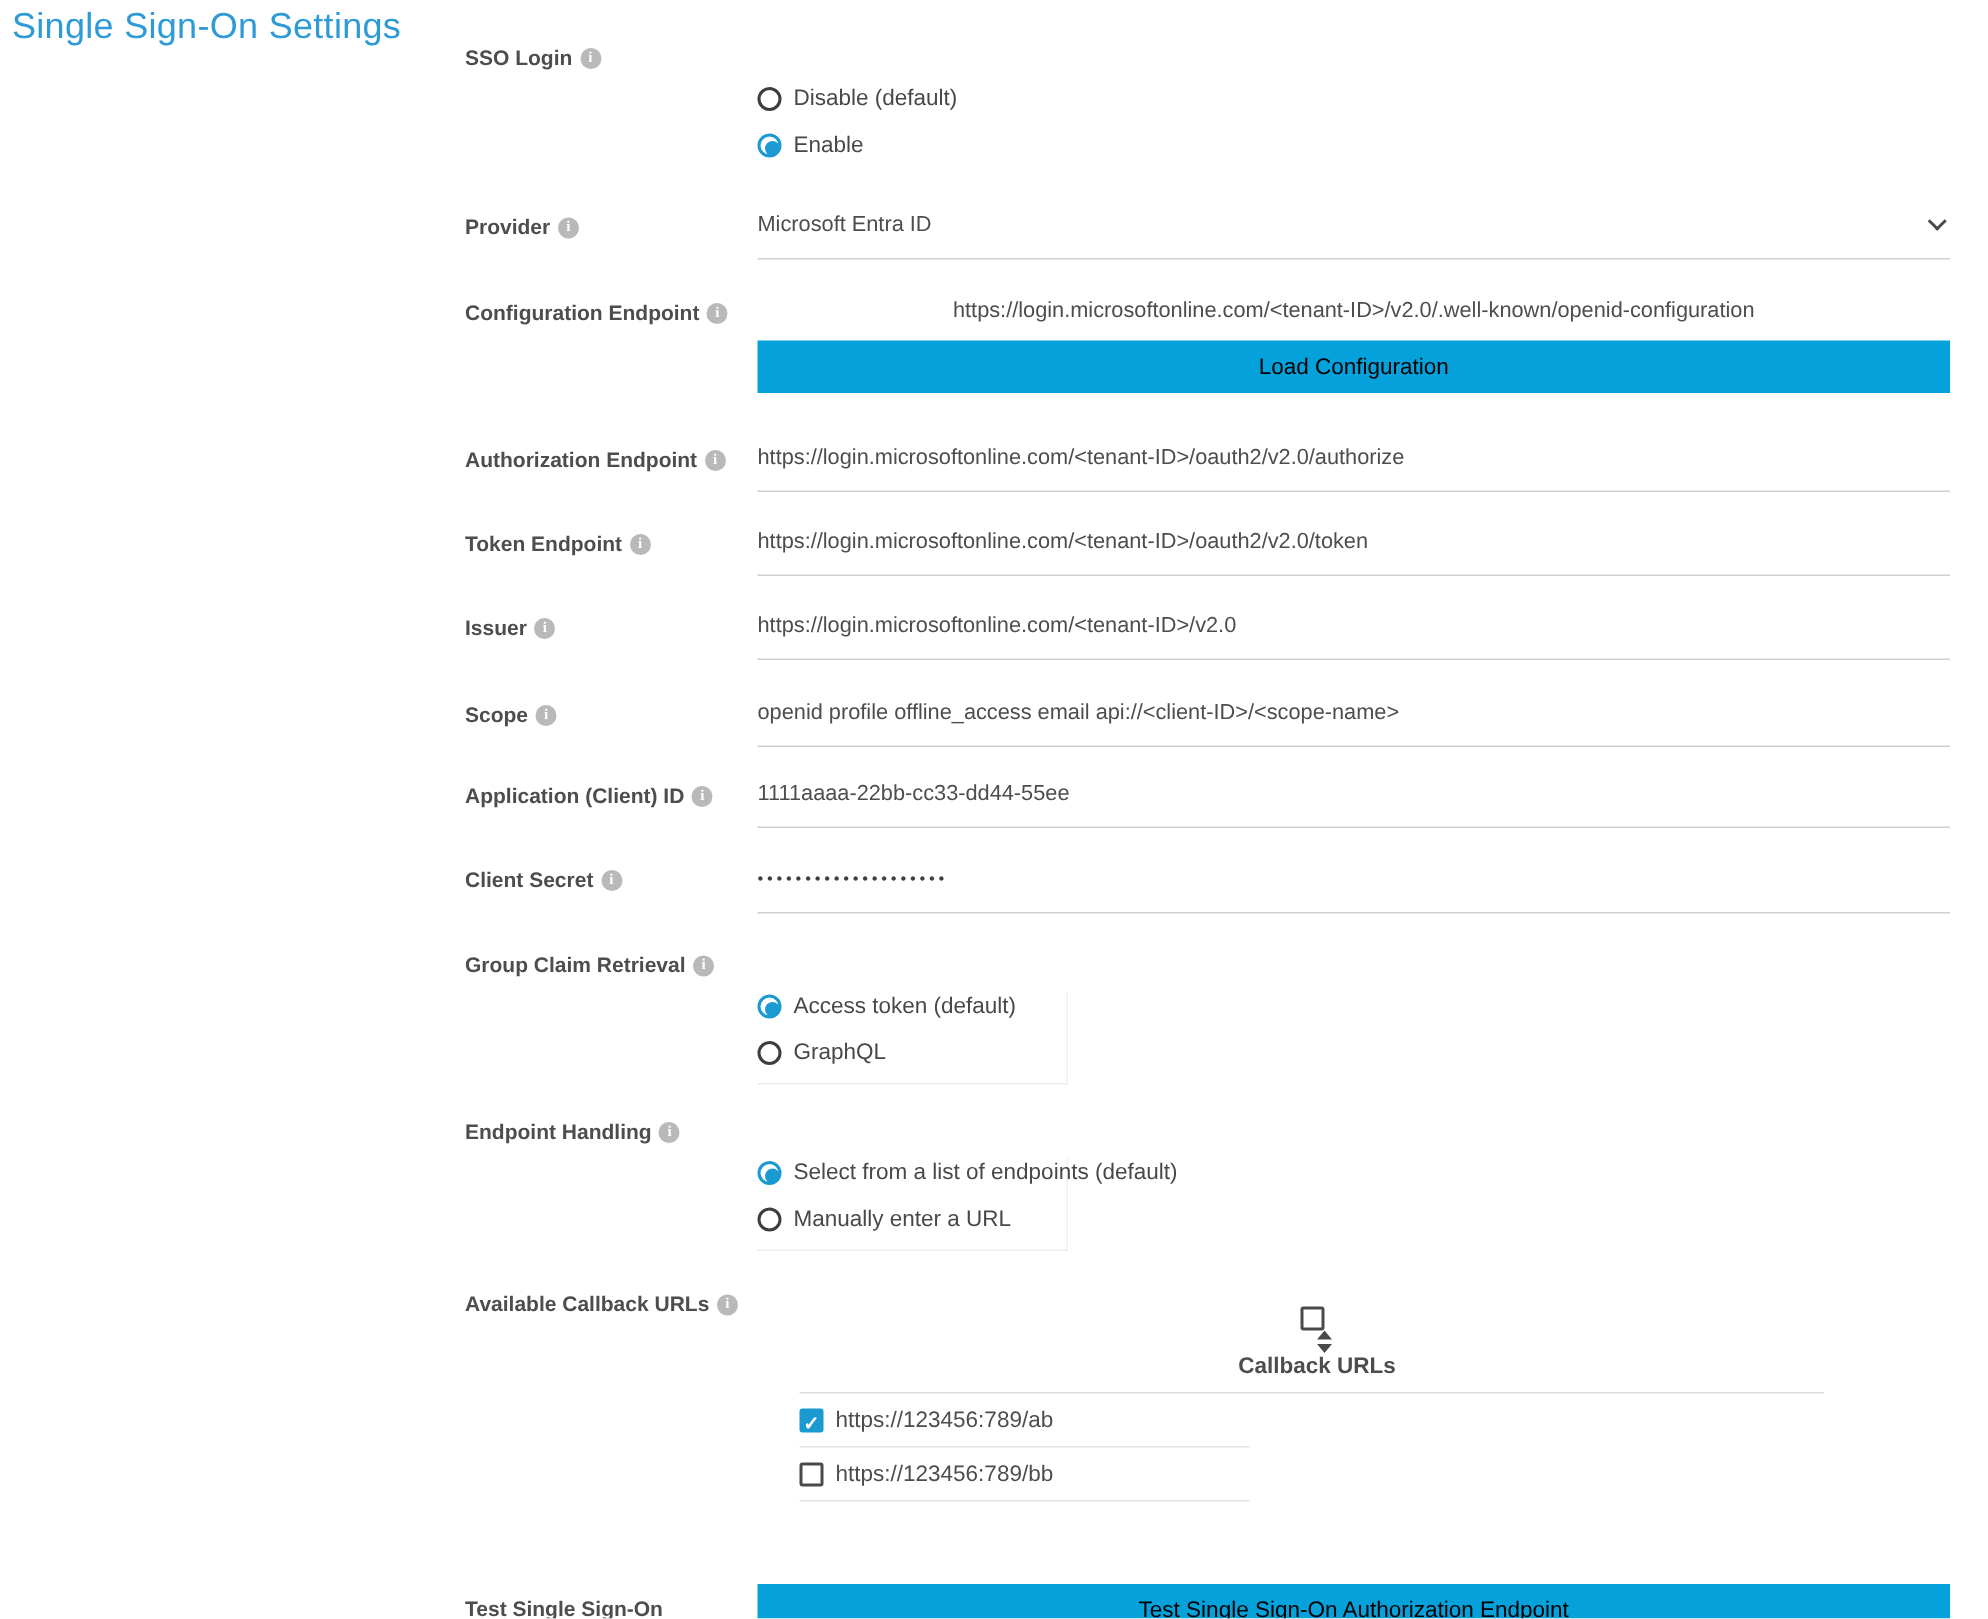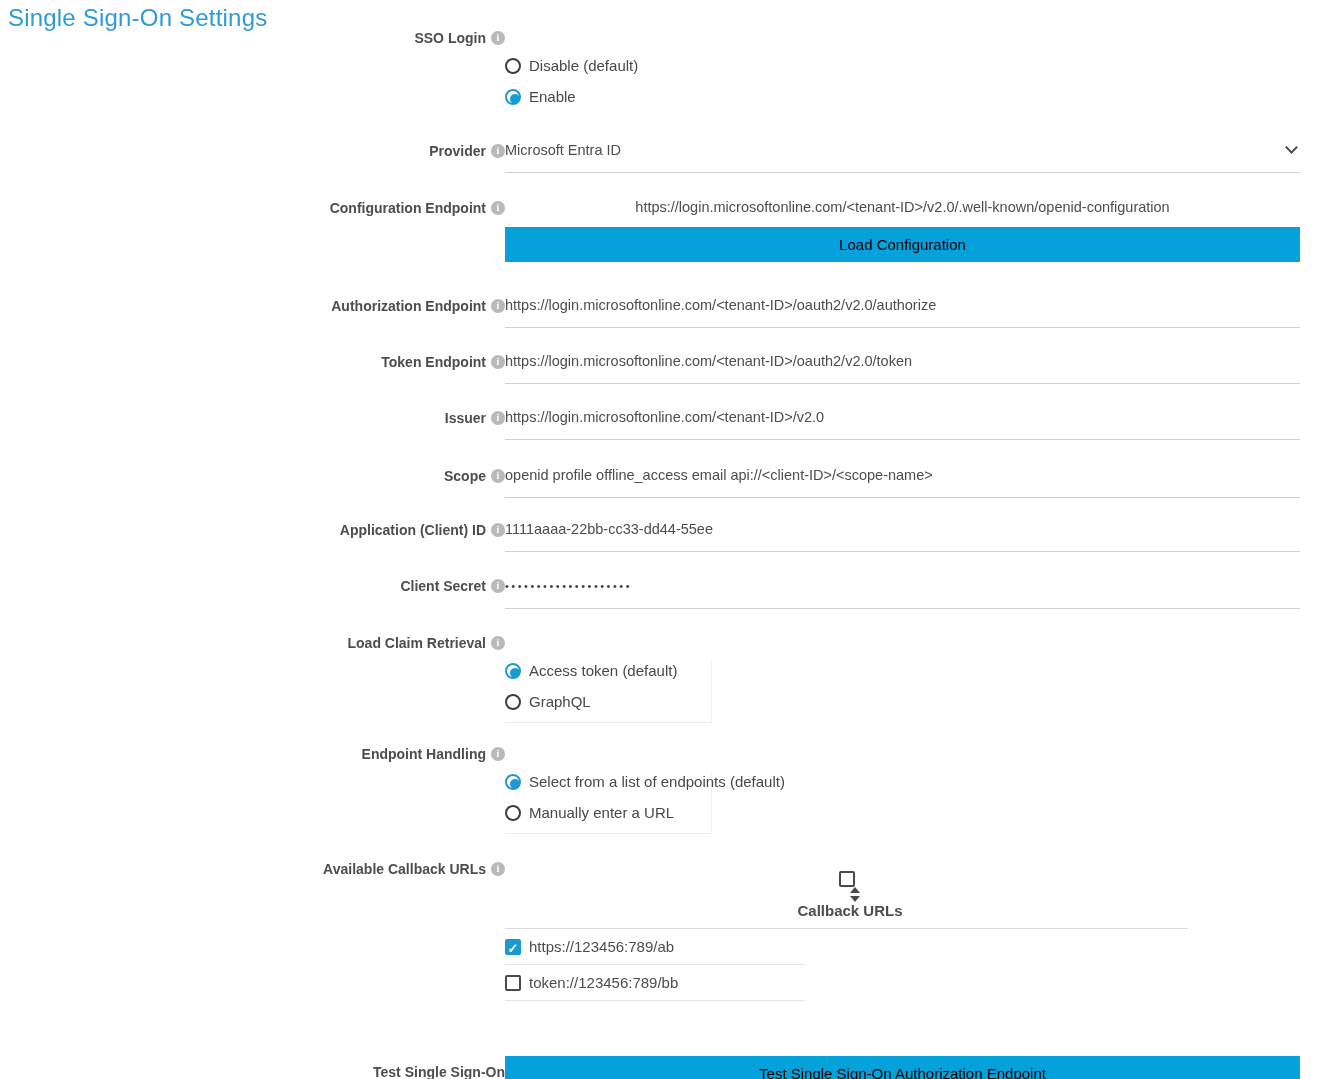--- a/index.html
+++ b/index.html
@@ -25,21 +25,20 @@
     font-weight: 400;
     color: #2e9bd6;
     letter-spacing: 0.2px;
   }
   .form { padding-top: 28px; }
   .row { display: flex; align-items: flex-start; }
   .label-col {
     flex: 0 0 505px;
     width: 505px;
     padding-left: 310px;
-    text-align: right;
     font-weight: bold;
     font-size: 14px;
     line-height: 20px;
     color: #4d4d4d;
   }
   .field-col { flex: 1 1 auto; min-width: 0; margin-right: 25px; }
 
   .info-icon {
     display: inline-block;
     vertical-align: 2px;
@@ -217,21 +216,21 @@
   }
 
   .test-label { margin-top: 6px; }
 
   .mb-34 { margin-bottom: 34px; }
   .mb-26 { margin-bottom: 26px; }
   .mb-25 { margin-bottom: 25px; }
   .mb-24 { margin-bottom: 24px; }
   .mb-22 { margin-bottom: 22px; }
   .mb-21 { margin-bottom: 21px; }
-  .mb-55 { margin-bottom: 55px; }
+  .mb-55 { margin-bottom: 55px; gap: 28px; }
 </style>
 </head>
 <body>
 
 <div class="page">
   <h1 class="page-title">Single Sign-On Settings</h1>
 
   <div class="form">
 
     <div class="row mb-34">
@@ -324,21 +323,21 @@
       <div class="label-col">
         <span>Client Secret</span><span class="info-icon"></span>
       </div>
       <div class="field-col">
         <div class="field-line"><span class="secret-dots">••••••••••••••••••••</span></div>
       </div>
     </div>
 
     <div class="row mb-21">
       <div class="label-col">
-        <span>Load Claim Retrieval</span><span class="info-icon"></span>
+        <span>Group Claim Retrieval</span><span class="info-icon"></span>
       </div>
       <div class="field-col">
         <div class="radio-group panel">
           <label class="radio-row">
             <span class="radio selected"></span>
             <span class="radio-label">Access token (default)</span>
           </label>
           <label class="radio-row">
             <span class="radio"></span>
             <span class="radio-label">GraphQL</span>
@@ -378,21 +377,21 @@
               <span class="tri-down"></span>
             </span>
             <span class="col-header">Callback URLs</span>
           </div>
           <div class="url-row">
             <span class="cb checked"></span>
             <span class="url-text">https://123456:789/ab</span>
           </div>
           <div class="url-row">
             <span class="cb"></span>
-            <span class="url-text">token://123456:789/bb</span>
+            <span class="url-text">https://123456:789/bb</span>
           </div>
         </div>
       </div>
     </div>
 
     <div class="row">
       <div class="label-col test-label">
         <span>Test Single Sign-On Authorization Endpoint</span><span class="info-icon"></span>
       </div>
       <div class="field-col">

